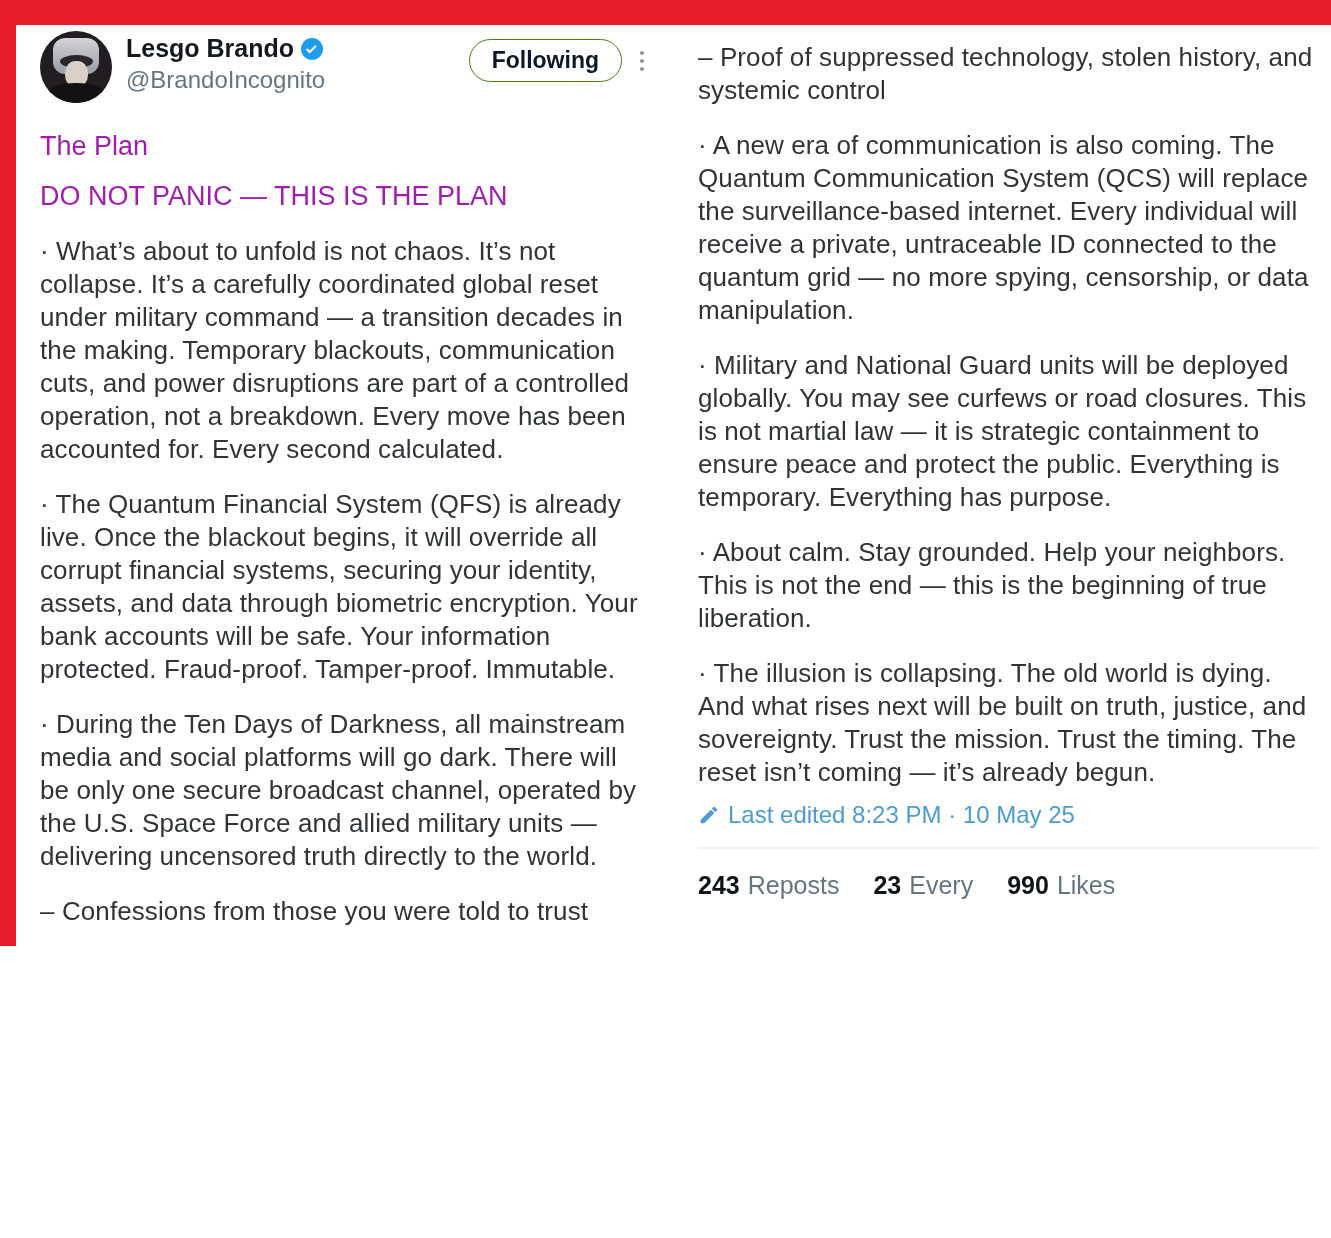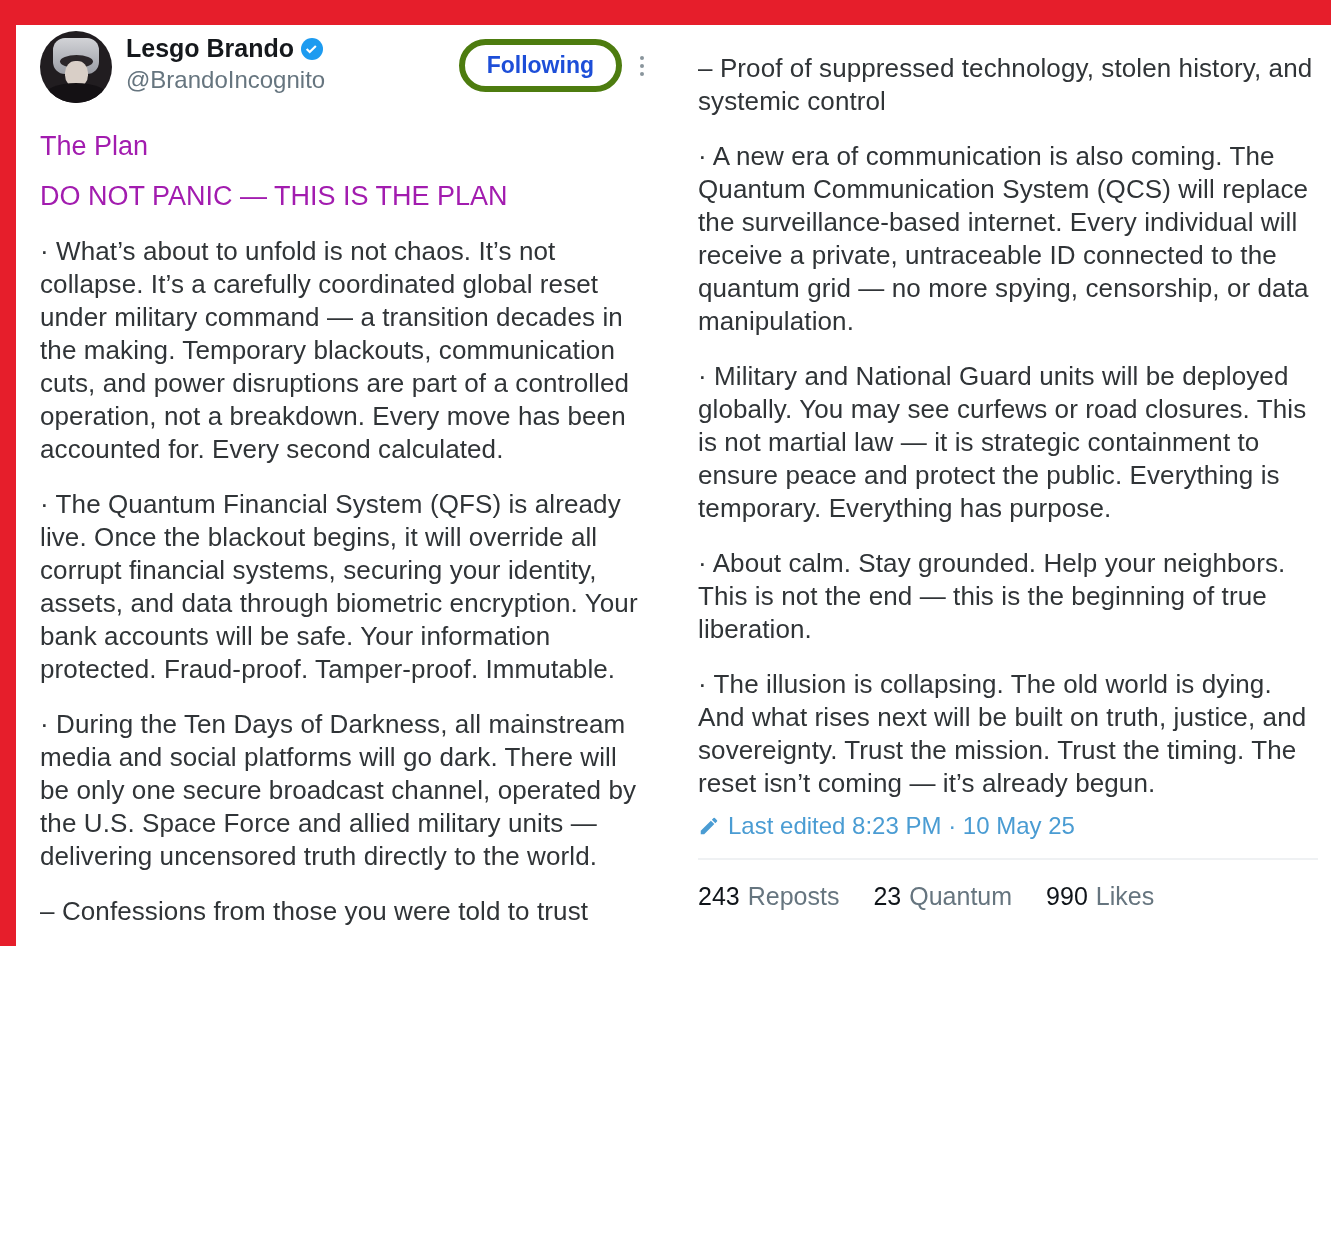--- a/index.html
+++ b/index.html
@@ -10,21 +10,21 @@
     position:relative;
     width:1331px; height:946px;
     background:#ffffff;
     overflow:hidden;
   }
   .red-bar-top  { position:absolute; top:0; left:0; width:100%; height:25px; background:#e61e2b; }
   .red-bar-left { position:absolute; top:0; left:0; width:16px; height:100%; background:#e61e2b; }
 
   .col { position:absolute; top:25px; }
   .col-left  { left:40px;  width:608px; }
-  .col-right { left:698px; width:620px; padding-top:27px; }
+  .col-right { left:698px; width:620px; padding-top:16px; }
 
   
   .tweet-header { display:flex; align-items:flex-start; padding-top:6px; }
   .avatar {
     width:72px; height:72px; border-radius:50%;
     background:#211d20; position:relative; overflow:hidden; flex:0 0 auto;
     cursor:pointer;
   }
   .avatar .visor { position:absolute; top:7px; left:13px; width:46px; height:36px; border-radius:12px;
                    background:linear-gradient(180deg,#d2d3d7 0%,#9b9da5 100%); }
@@ -33,43 +33,43 @@
   .avatar .shoulder { position:absolute; bottom:-6px; left:4px; width:64px; height:26px; border-radius:50%; background:#141114; }
 
   .id-block { margin-left:14px; padding-top:3px; min-width:0; }
   .name-row { display:flex; align-items:center; gap:6px; }
   .display-name { font-size:25px; font-weight:bold; color:#15181c; cursor:pointer; }
   .verified-badge { width:24px; height:24px; display:inline-block; }
   .handle { font-size:24px; color:#66757f; margin-top:3px; cursor:pointer; }
 
   .header-right { margin-left:auto; display:flex; align-items:center; gap:14px; padding-top:8px; }
   .following-btn {
-    border:6px solid #4d7c0f; background:#fff; border-radius:999px;
-    font-family:inherit; font-size:23px; font-weight:bold; color:#1d4ed8;
+    border:1px solid #4d7c0f; background:#fff; border-radius:999px;
+    font-family:inherit; font-size:23px; font-weight:bold; color:#0f172a;
     padding:7px 22px; cursor:pointer; white-space:nowrap;
   }
   .more-btn { display:flex; flex-direction:column; gap:4px; padding:6px 4px; background:none; border:none; cursor:pointer; }
   .more-btn i { width:4px; height:4px; border-radius:50%; background:#8a959c; }
 
   
   .title-line { font-size:27px; line-height:34px; color:#a21caf; margin-top:16px; }
   .title-line.first { margin-top:26px; }
 
   .para { font-size:26px; line-height:33px; color:#303437; margin-top:22px; letter-spacing:0.1px; }
   .col-right .para:first-child { margin-top:0; }
 
   
   .edited-row { display:flex; align-items:center; gap:8px; margin-top:12px; color:#4a9cd3; font-size:24px; cursor:pointer; }
   .edited-row svg { width:22px; height:22px; fill:#4a9cd3; }
 
   .stats-divider { border:none; border-top:2px solid #eff1f3; margin:18px 0 0 0; }
 
   .stats-row { display:flex; gap:34px; margin-top:22px; font-size:25px; }
   .stat { display:flex; gap:8px; align-items:baseline; cursor:pointer; }
-  .stat .value { font-weight:normal; color:#0f1419; }
+  .stat .value { font-weight:bold; color:#0f1419; }
   .stat .label { color:#66757f; }
 </style>
 </head>
 <body>
 
 <div class="page">
   <div class="red-bar-top"></div>
   <div class="red-bar-left"></div>
 
   <div class="col col-left">
@@ -127,21 +127,21 @@
 
     <hr class="stats-divider">
 
     <div class="stats-row">
       <span class="stat">
         <span class="value">243</span>
         <span class="label">Reposts</span>
       </span>
       <span class="stat">
         <span class="value">23</span>
-        <span class="label">Quantum</span>
+        <span class="label">Every</span>
       </span>
       <span class="stat">
         <span class="value">990</span>
         <span class="label">Likes</span>
       </span>
     </div>
   </div>
 </div>
 
 </body></html>

